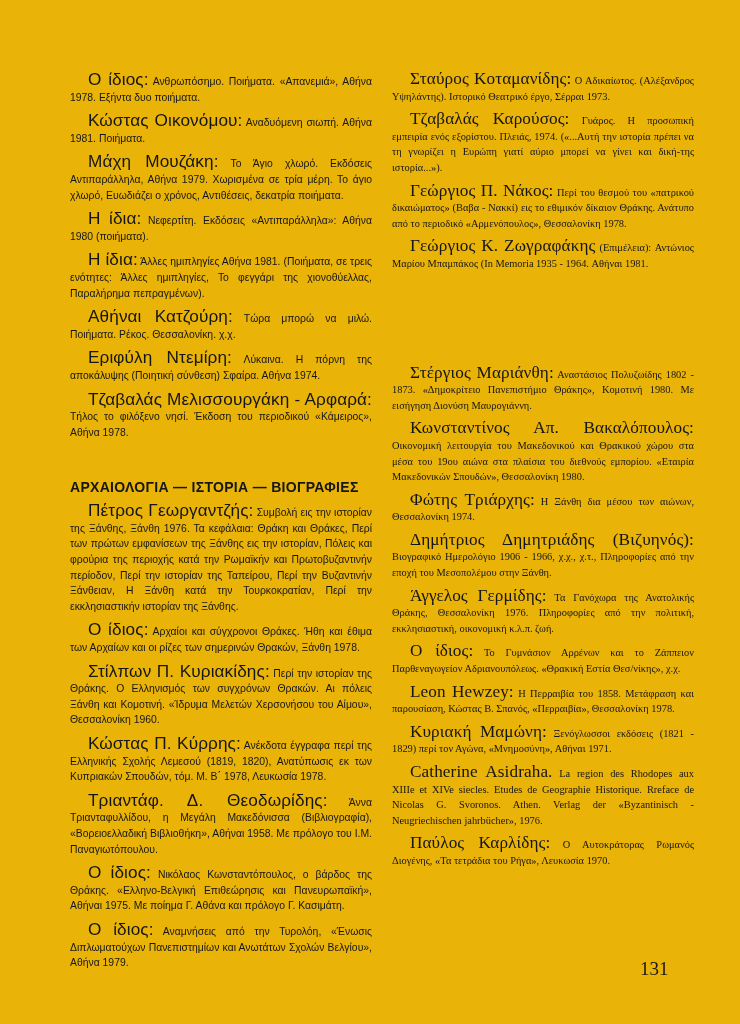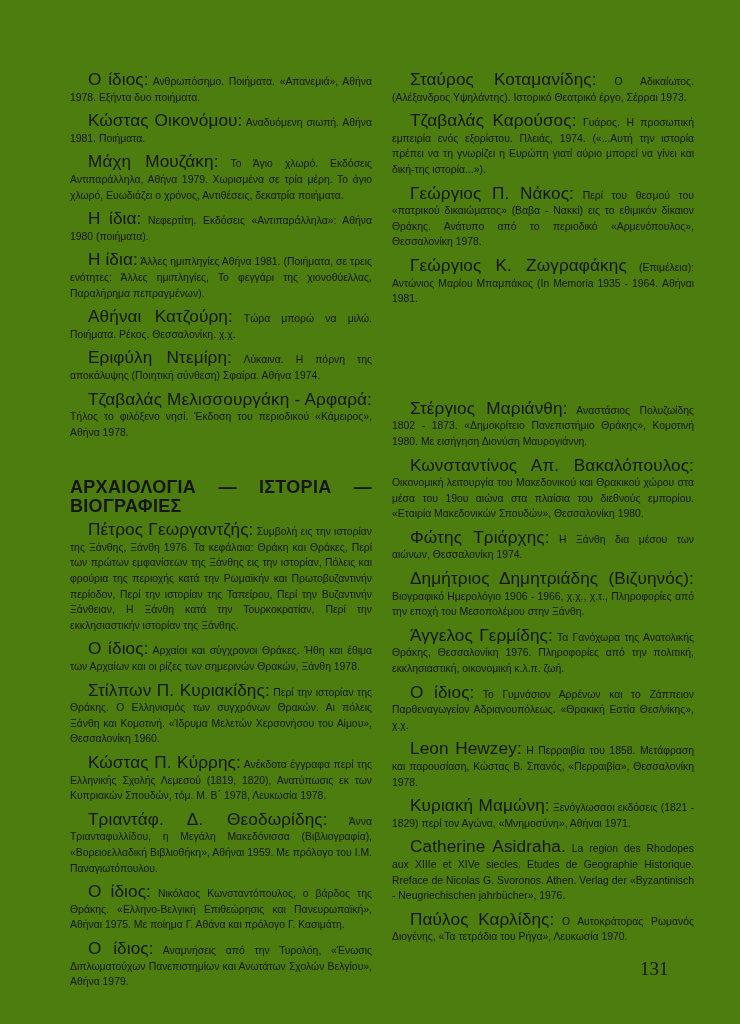--- a/index.html
+++ b/index.html
@@ -1,24 +1,24 @@
 <!DOCTYPE html>
 <html><head>
 <meta charset="utf-8">
 <style>
   html, body { margin: 0; padding: 0; background: #ffffff; }
   body { width: 740px; height: 1024px; position: relative; overflow: hidden; color: #161616; }
-  .page { position: absolute; left: 0; top: 0; width: 740px; height: 1024px; background: #4d7c0f; }
+  .page { position: absolute; left: 0; top: 0; width: 740px; height: 1024px; background: #eab308; }
   .col { position: absolute; top: 70px; width: 302px; font-family: "Liberation Sans", sans-serif; }
   .col.left { left: 70px; }
-  .col.right { left: 392px; }
+  .col.right { left: 392px; font-family: Liberation Serif, serif; }
   .entry { font-size: 10.4px; line-height: 15.6px; text-align: justify; margin: 0 0 6px 0; text-indent: 18px; hyphens: manual; }
   .entry .name { font-size: 17.2px; line-height: 18px; letter-spacing: 0.1px; }
   .entry .desc { }
-  .section-title { font-size: 18px; line-height: 19px; letter-spacing: 0.3px; margin: 38px 0 4px 0; text-align: justify; }
+  .section-title { font-size: 14px; line-height: 19px; letter-spacing: 0.3px; margin: 38px 0 4px 0; text-align: justify; }
   .spacer-right { height: 86px; }
   .page-number { position: absolute; left: 640px; top: 958px; font-family: "Liberation Serif", serif; font-size: 19px; }
 </style>
 </head>
 <body>
 
 <div class="page">
 
   <div class="col left">
     <div>
@@ -32,21 +32,21 @@
       <p class="entry"><span class="name">Τζαβαλάς Μελισσουργάκη - Αρφαρά:</span> <span class="desc">Τήλος το φιλόξενο νησί. Έκδοση του περιοδικού «Κάμειρος», Αθήνα 1978.</span></p>
     </div>
 
     <h2 class="section-title">ΑΡΧΑΙΟΛΟΓΙΑ — ΙΣΤΟΡΙΑ — ΒΙΟΓΡΑΦΙΕΣ</h2>
 
     <div>
       <p class="entry"><span class="name">Πέτρος Γεωργαντζής:</span> <span class="desc">Συμβολή εις την ιστορίαν της Ξάνθης, Ξάνθη 1976. Τα κεφάλαια: Θράκη και Θράκες, Περί των πρώτων εμφανίσεων της Ξάνθης εις την ιστορίαν, Πόλεις και φρούρια της περιοχής κατά την Ρωμαϊκήν και Πρωτοβυζαντινήν περίοδον, Περί την ιστορίαν της Ταπείρου, Περί την Βυζαντινήν Ξάνθειαν, Η Ξάνθη κατά την Τουρκοκρατίαν, Περί την εκκλησιαστικήν ιστορίαν της Ξάνθης.</span></p>
       <p class="entry"><span class="name">Ο ίδιος:</span> <span class="desc">Αρχαίοι και σύγχρονοι Θράκες. Ήθη και έθιμα των Αρχαίων και οι ρίζες των σημερινών Θρακών, Ξάνθη 1978.</span></p>
       <p class="entry"><span class="name">Στίλπων Π. Κυριακίδης:</span> <span class="desc">Περί την ιστορίαν της Θράκης. Ο Ελληνισμός των συγχρόνων Θρακών. Αι πόλεις Ξάνθη και Κομοτινή. «Ίδρυμα Μελετών Χερσονήσου του Αίμου», Θεσσαλονίκη 1960.</span></p>
       <p class="entry"><span class="name">Κώστας Π. Κύρρης:</span> <span class="desc">Ανέκδοτα έγγραφα περί της Ελληνικής Σχολής Λεμεσού (1819, 1820), Ανατύπωσις εκ των Κυπριακών Σπουδών, τόμ. Μ. Β΄ 1978, Λευκωσία 1978.</span></p>
-      <p class="entry"><span class="name">Τριαντάφ. Δ. Θεοδωρίδης:</span> <span class="desc">Άννα Τριανταφυλλίδου, η Μεγάλη Μακεδόνισσα (Βιβλιογραφία), «Βορειοελλαδική Βιβλιοθήκη», Αθήναι 1959. Με πρόλογο του Ι.Μ. Παναγιωτόπουλου.</span></p>
+      <p class="entry"><span class="name">Τριαντάφ. Δ. Θεοδωρίδης:</span> <span class="desc">Άννα Τριανταφυλλίδου, η Μεγάλη Μακεδόνισσα (Βιβλιογραφία), «Βορειοελλαδική Βιβλιοθήκη», Αθήναι 1958. Με πρόλογο του Ι.Μ. Παναγιωτόπουλου.</span></p>
       <p class="entry"><span class="name">Ο ίδιος:</span> <span class="desc">Νικόλαος Κωνσταντόπουλος, ο βάρδος της Θράκης. «Ελληνο-Βελγική Επιθεώρησις και Πανευρωπαϊκή», Αθήναι 1975. Με ποίημα Γ. Αθάνα και πρόλογο Γ. Κασιμάτη.</span></p>
       <p class="entry"><span class="name">Ο ίδιος:</span> <span class="desc">Αναμνήσεις από την Τυρολόη, «Ένωσις Διπλωματούχων Πανεπιστημίων και Ανωτάτων Σχολών Βελγίου», Αθήνα 1979.</span></p>
     </div>
   </div>
 
   <div class="col right">
     <div>
       <p class="entry"><span class="name">Σταύρος Κοταμανίδης:</span> <span class="desc">Ο Αδικαίωτος. (Αλέξανδρος Υψηλάντης). Ιστορικό Θεατρικό έργο, Σέρραι 1973.</span></p>
       <p class="entry"><span class="name">Τζαβαλάς Καρούσος:</span> <span class="desc">Γυάρος. Η προσωπική εμπειρία ενός εξορίστου. Πλειάς, 1974. («...Αυτή την ιστορία πρέπει να τη γνωρίζει η Ευρώπη γιατί αύριο μπορεί να γίνει και δική-της ιστορία...»).</span></p>
       <p class="entry"><span class="name">Γεώργιος Π. Νάκος:</span> <span class="desc">Περί του θεσμού του «πατρικού δικαιώματος» (Βαβα - Νακκί) εις το εθιμικόν δίκαιον Θράκης. Ανάτυπο από το περιοδικό «Αρμενόπουλος», Θεσσαλονίκη 1978.</span></p>

